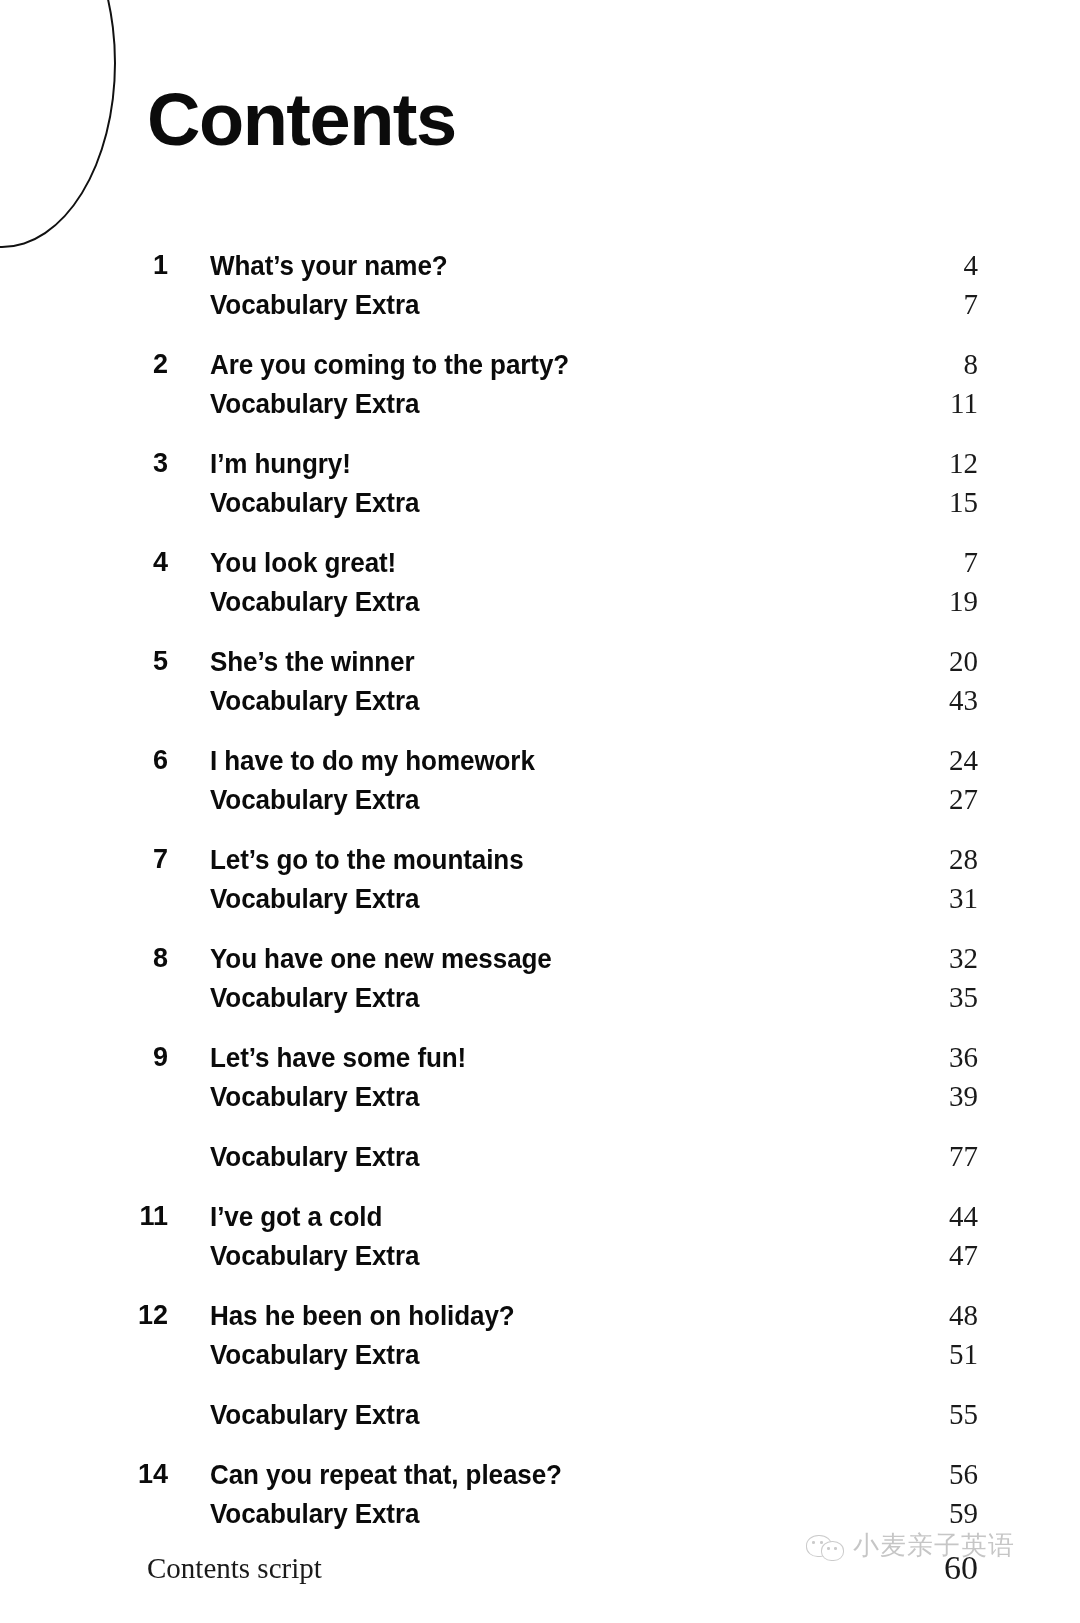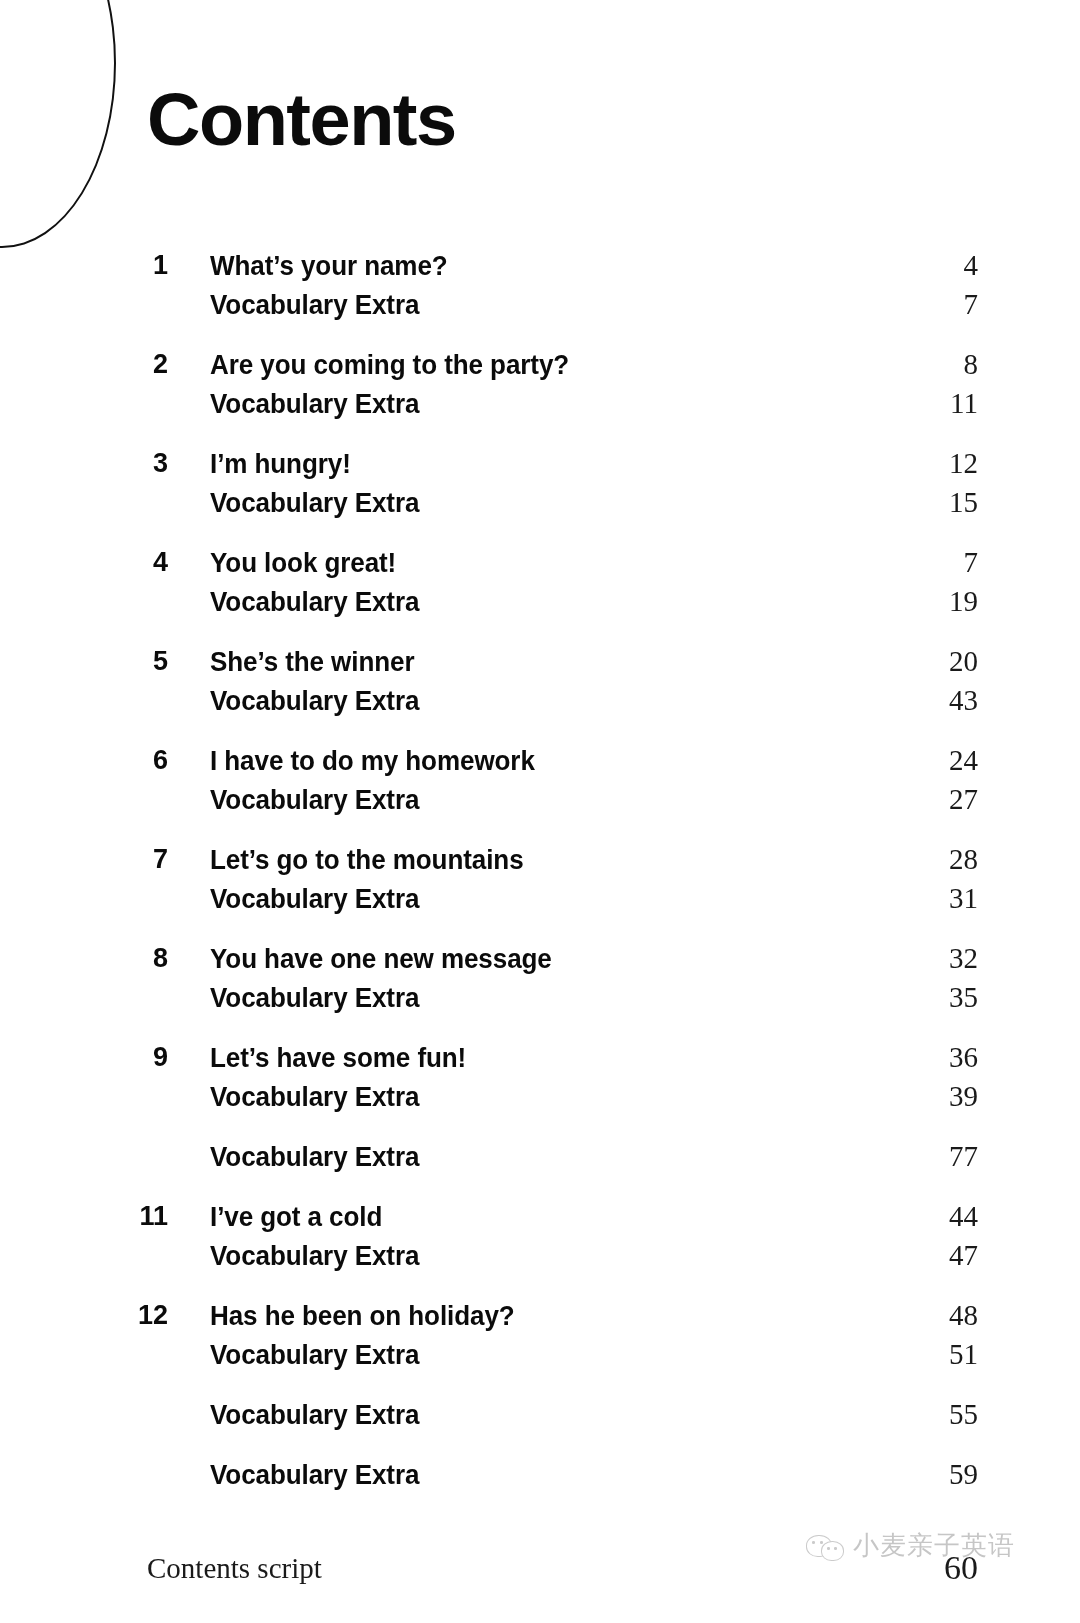--- a/index.html
+++ b/index.html
@@ -323,20 +323,25 @@
           <span class="page-num">51</span>
         </div>
       </div>
       <div class="unit-block">
         <div class="toc-row">
           <span class="sub-title">Vocabulary Extra</span>
           <span class="page-num">55</span>
         </div>
       </div>
       <div class="unit-block">
+        <div class="toc-row">
+          <span class="unit-num">14</span>
+          <span class="unit-title">Can you repeat that, please?</span>
+          <span class="page-num">56</span>
+        </div>
         <div class="toc-row">
           <span class="sub-title">Vocabulary Extra</span>
           <span class="page-num">59</span>
         </div>
       </div>
     </div>
 
   <div id="footer">
     <div id="footer-label">Contents script</div>
     <div id="footer-page">60</div>

